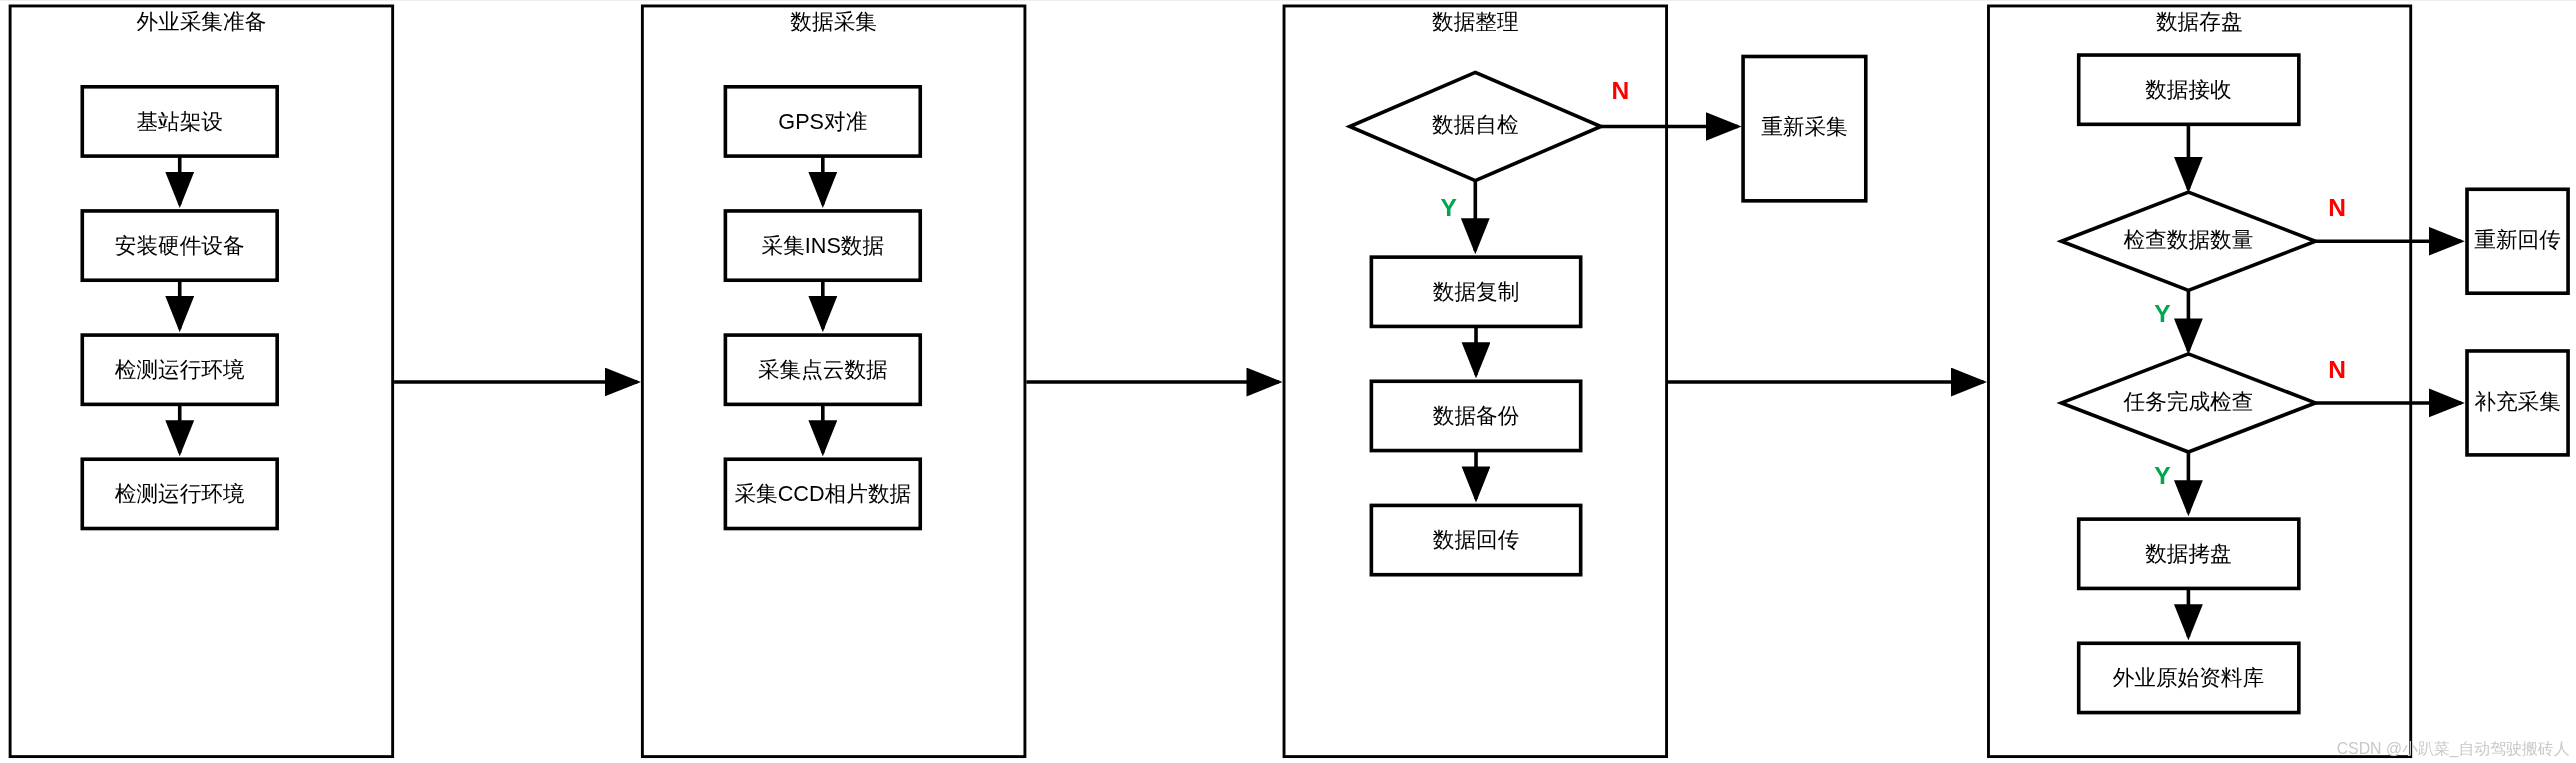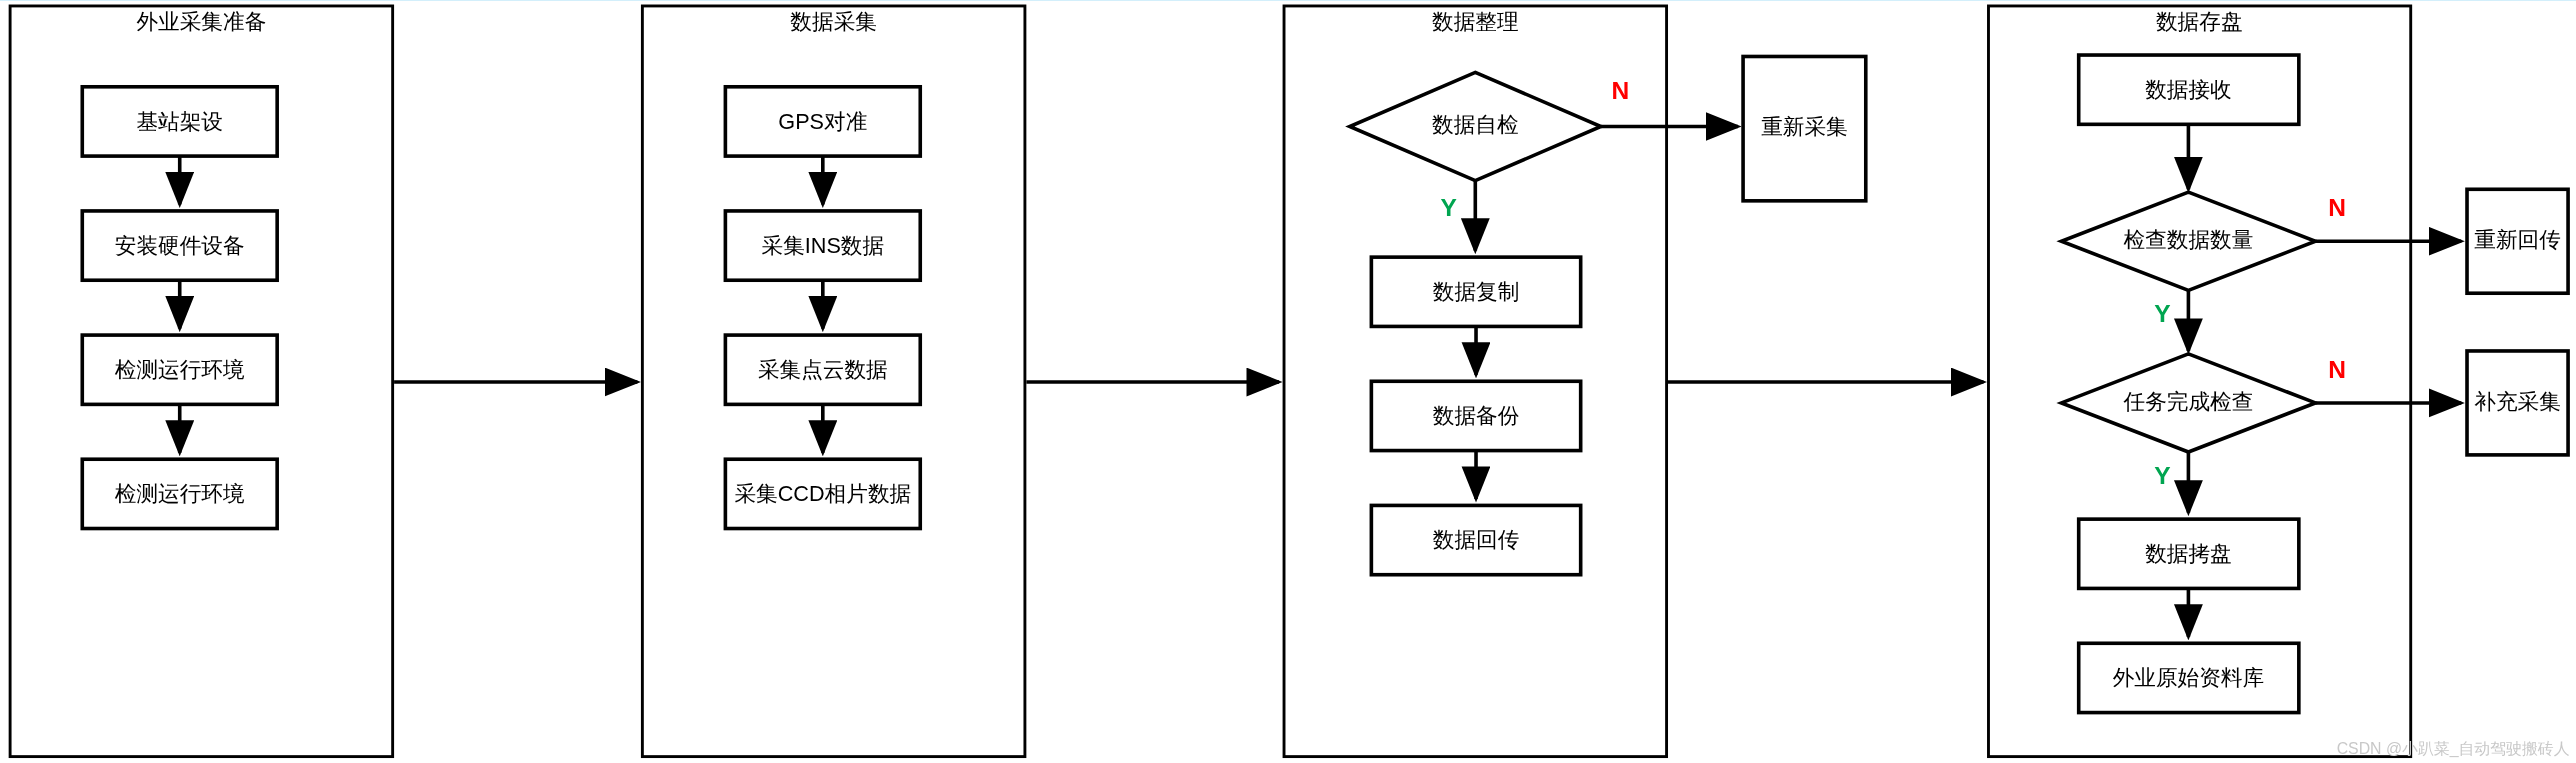--- a/index.html
+++ b/index.html
@@ -1,17 +1,17 @@
 <!DOCTYPE html>
 <html style="font-size:11.5px"><head>
 <meta charset="utf-8">
 <style>
   html,body{margin:0;padding:0;background:#ffffff;}
   body{width:2576px;height:764px;overflow:hidden;font-family:"Liberation Sans","DejaVu Sans",sans-serif;}
-  #stage{position:relative;width:2576px;height:655px;background:#0ea5e9;}
+  #stage{position:relative;width:2576px;height:655px;background:#a3a3a3;}
   svg{display:block;}
   .node-text{font-family:"Liberation Sans","DejaVu Sans",sans-serif;font-size:30px;fill:#000;text-anchor:middle;dominant-baseline:middle;}
   .panel-title{font-family:"Liberation Sans","DejaVu Sans",sans-serif;font-size:30px;fill:#000;text-anchor:middle;dominant-baseline:middle;}
   .branch-n{font-family:"Liberation Sans","DejaVu Sans",sans-serif;font-size:34px;font-weight:700;fill:#ff0000;text-anchor:middle;dominant-baseline:middle;}
   .branch-y{font-family:"Liberation Sans","DejaVu Sans",sans-serif;font-size:34px;font-weight:700;fill:#00a550;text-anchor:middle;dominant-baseline:middle;}
   .watermark{font-family:"Liberation Sans","DejaVu Sans",sans-serif;font-size:22px;fill:#c8c8c8;text-anchor:end;dominant-baseline:middle;}
   .shape{fill:#ffffff;stroke:#000000;stroke-width:5;}
   .panel{fill:#ffffff;stroke:#000000;stroke-width:4;}
   .conn{stroke:#000000;stroke-width:5;fill:none;}
 </style>

